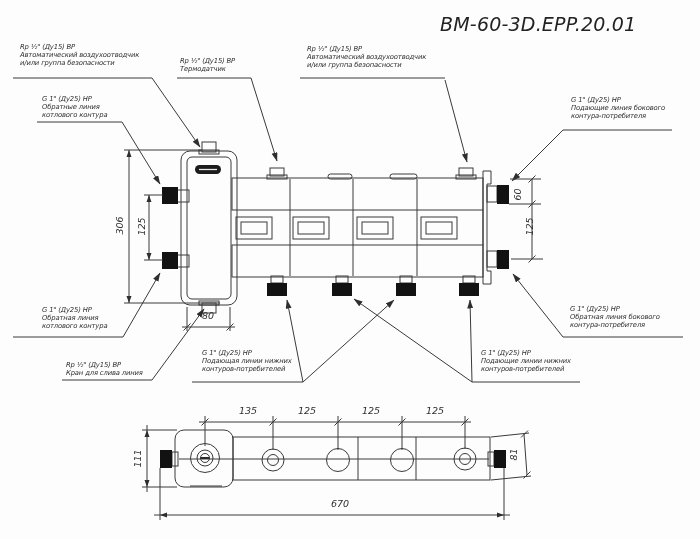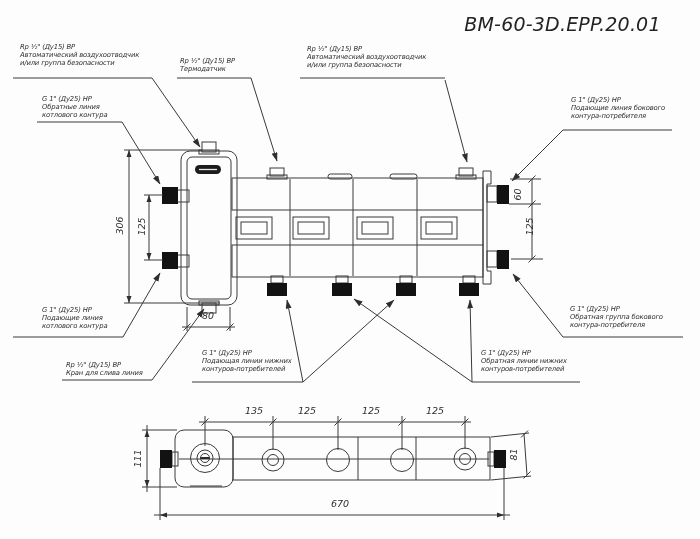--- a/index.html
+++ b/index.html
@@ -6,21 +6,21 @@
   .canvas{position:relative;width:700px;height:539px;background:#fdfdfd;
           font-family:"DejaVu Sans",sans-serif;overflow:hidden;}
   svg{position:absolute;left:0;top:0;}
   .lineart{stroke:#3a3a3a;stroke-width:1;fill:none;}
   .callout{position:absolute;font-style:italic;font-size:6.8px;line-height:8.2px;
            letter-spacing:-0.15px;color:#2e2e2e;white-space:nowrap;}
   .cl{display:block;}
   .dim{position:absolute;font-style:italic;font-size:9.5px;color:#2e2e2e;
        white-space:nowrap;text-align:center;width:40px;}
   .rot{transform:rotate(-90deg);}
-  .title{position:absolute;left:440px;top:13px;width:245px;text-align:center;
+  .title{position:absolute;left:440px;top:13px;width:245px;text-align:left;
          font-style:italic;font-size:19px;letter-spacing:0.2px;color:#232323;}
 </style>
 </head>
 <body>
 
 <div class="canvas">
 
 <svg width="700" height="539" viewBox="0 0 700 539">
   <defs>
     <marker id="arr" markerUnits="userSpaceOnUse" markerWidth="10" markerHeight="8" refX="8.5" refY="3" orient="auto">
@@ -234,59 +234,59 @@
 </div>
 
 <div class="callout" style="left:42px;top:95px">
   <span class="cl">G 1" (Ду25) НР</span>
   <span class="cl">Обратные линия</span>
   <span class="cl">котлового контура</span>
 </div>
 
 <div class="callout" style="left:42px;top:306px">
   <span class="cl">G 1" (Ду25) НР</span>
-  <span class="cl">Подающие линия</span>
+  <span class="cl">Обратная линия</span>
   <span class="cl">котлового контура</span>
 </div>
 
 <div class="callout" style="left:66px;top:361px">
   <span class="cl">Rp ½" (Ду15) ВР</span>
   <span class="cl">Кран для слива линия</span>
 </div>
 
 <div class="callout" style="left:571px;top:96px">
   <span class="cl">G 1" (Ду25) НР</span>
   <span class="cl">Подающие линия бокового</span>
   <span class="cl">контура-потребителя</span>
 </div>
 
 <div class="callout" style="left:570px;top:305px">
   <span class="cl">G 1" (Ду25) НР</span>
-  <span class="cl">Обратная группа бокового</span>
+  <span class="cl">Обратная линия бокового</span>
   <span class="cl">контура-потребителя</span>
 </div>
 
 <div class="callout" style="left:202px;top:349px">
   <span class="cl">G 1" (Ду25) НР</span>
   <span class="cl">Подающая линии нижних</span>
   <span class="cl">контуров-потребителей</span>
 </div>
 
 <div class="callout" style="left:481px;top:349px">
   <span class="cl">G 1" (Ду25) НР</span>
-  <span class="cl">Обратная линии нижних</span>
+  <span class="cl">Подающие линии нижних</span>
   <span class="cl">контуров-потребителей</span>
 </div>
 
 <div class="dim rot" style="left:99px;top:220px">306</div>
 <div class="dim rot" style="left:121px;top:221px">125</div>
 <div class="dim" style="left:188px;top:310px">80</div>
 <div class="dim rot" style="left:497px;top:189px">60</div>
 <div class="dim rot" style="left:509px;top:221px">125</div>
-<div class="dim" style="left:234px;top:405px">135</div>
+<div class="dim" style="left:228px;top:405px">135</div>
 <div class="dim" style="left:287px;top:405px">125</div>
 <div class="dim" style="left:351px;top:405px">125</div>
 <div class="dim" style="left:415px;top:405px">125</div>
 <div class="dim" style="left:320px;top:498px">670</div>
 <div class="dim rot" style="left:117px;top:453px">111</div>
 <div class="dim rot" style="left:493px;top:449px">81</div>
 
 </div>
 
 </body></html>

